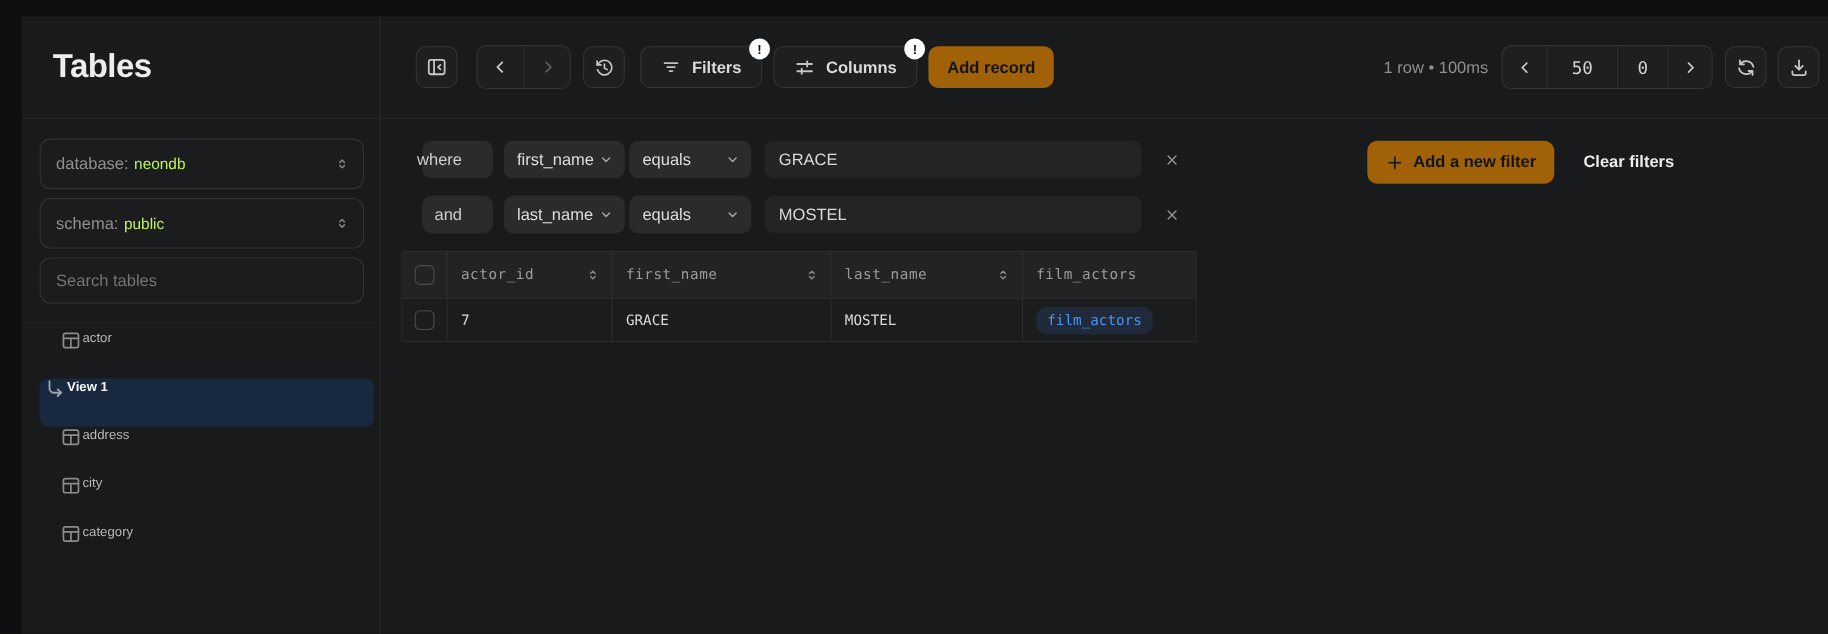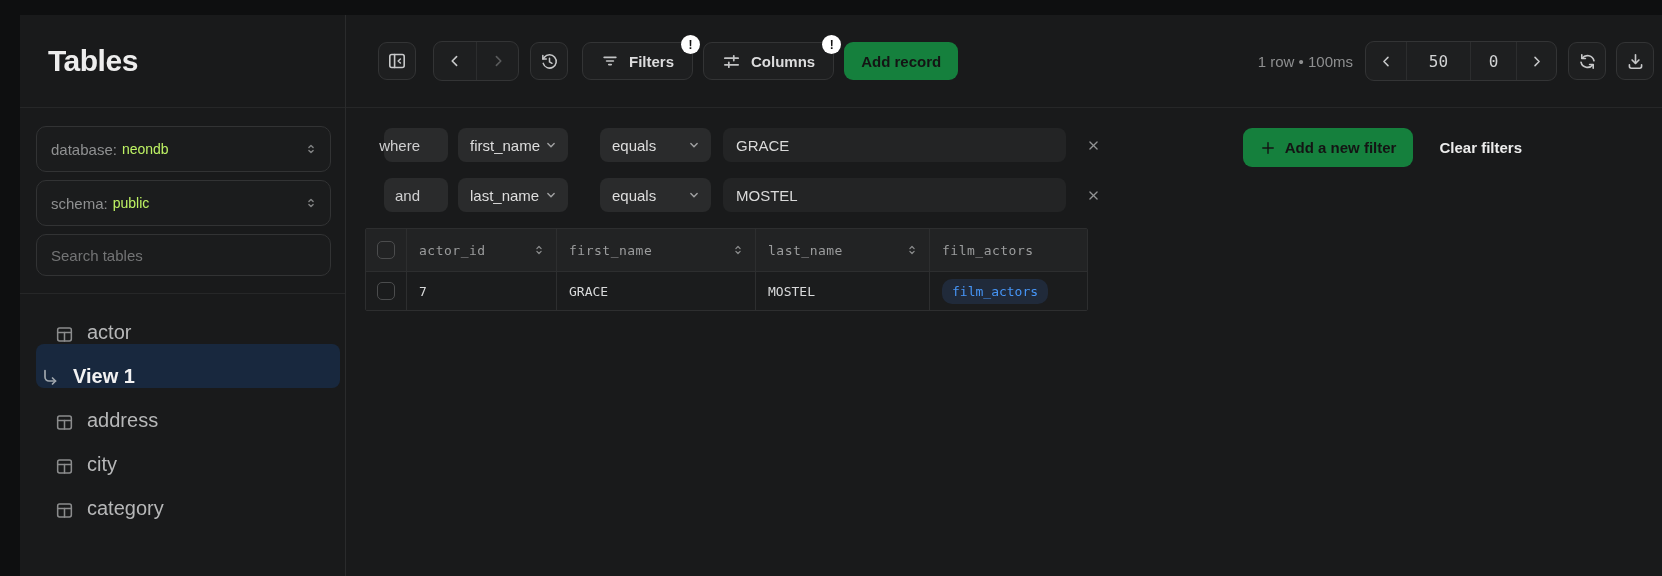--- a/index.html
+++ b/index.html
@@ -44,22 +44,22 @@
   .search-box input {
     width:100%; background:transparent; border:none; outline:none;
     color:#d6d6d6; font-size:15px; font-family:inherit;
   }
   .search-box input::placeholder { color:#737475; }
 
   .sidebar-sep { border-bottom:1px solid #262728; margin-top:17px; }
 
   .table-list { padding:6px 0 0 0; overflow:hidden; flex:1; }
   .table-item {
-    height:44px; display:flex; align-items:flex-end; gap:13px;
-    padding-left:35px; color:#b6b7b8; font-size:20px; cursor:pointer;
+    height:44px; display:flex; align-items:flex-start; gap:1px;
+    padding-left:35px; color:#b6b7b8; font-size:12px; cursor:pointer;
   }
   .table-item .t-icon { color:#8b8c8d; flex:0 0 auto; }
   .table-item.selected {
     margin:0 5px 0 16px; padding-left:4px; border-radius:8px;
     background:#18283e; color:#f2f2f2; font-weight:700;
   }
   .table-item.selected .t-icon { color:#9fa6ad; }
 
   
   .main { flex:1; display:flex; flex-direction:column; overflow:hidden; }
@@ -92,21 +92,21 @@
     flex:0 0 auto;
   }
   .pill-btn .b-icon { color:#c2c3c4; }
   .badge {
     position:absolute; top:-8px; right:-8px; width:19px; height:19px;
     border-radius:50%; background:#ffffff; color:#111;
     display:flex; align-items:center; justify-content:center;
     font-size:12px; font-weight:800;
   }
   .white-btn {
-    height:38px; border:none; border-radius:9px; background:#15803d; color:#141414;
+    height:38px; border:none; border-radius:9px; background:#a16207; color:#141414;
     display:flex; align-items:center; justify-content:center; gap:9px;
     padding:0 17px; font-size:15px; font-weight:600; cursor:pointer; flex:0 0 auto;
     font-family:inherit;
   }
 
   .toolbar-spacer { flex:1; }
   .result-summary { color:#8e8f90; font-size:15px; flex:0 0 auto; }
   .pager {
     display:flex; margin-left:12px; border:1px solid #333435; border-radius:9px;
     background:#1e1f20; overflow:hidden; flex:0 0 auto;
@@ -127,21 +127,21 @@
     width:64px; height:34px; background:#2a2b2c; border-radius:8px;
     display:flex; align-items:center; justify-content:flex-end; padding-right:28px;
     color:#cfcfd0; font-size:15px; flex:0 0 auto;
   }
   .f-select {
     height:34px; background:#2a2b2c; border-radius:8px;
     display:flex; align-items:center; justify-content:space-between;
     padding:0 10px 0 12px; color:#dedede; font-size:15px; cursor:pointer; flex:0 0 auto;
   }
   .f-col { width:110px; margin-left:10px; }
-  .f-op  { width:111px; margin-left:32px; }
+  .f-op  { width:111px; margin-left:4px; }
   .f-select .chev { color:#a2a3a4; }
   .f-value {
     width:343px; height:34px; margin-left:12px; background:#232425;
     border:none; border-radius:8px; outline:none; padding:0 13px;
     color:#dadada; font-size:15px; font-family:inherit; flex:0 0 auto;
   }
   .f-remove {
     margin-left:16px; width:22px; height:22px; display:flex; align-items:center;
     justify-content:center; color:#929394; cursor:pointer; flex:0 0 auto;
   }

